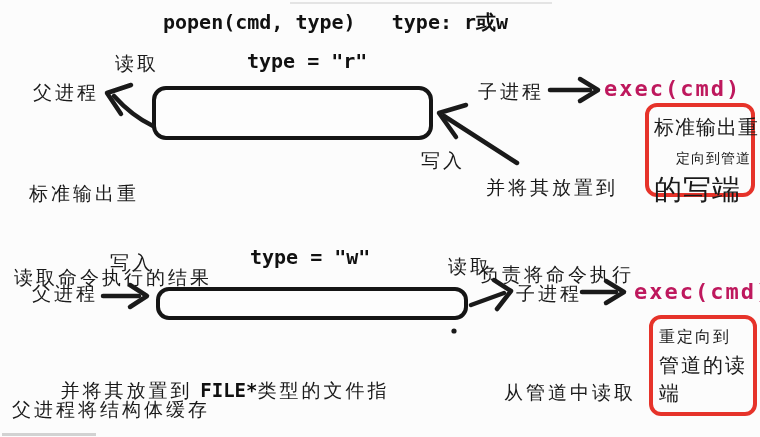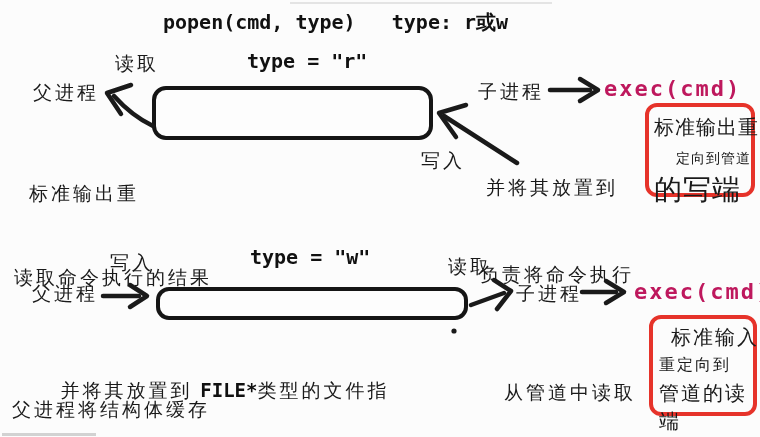--- a/index.html
+++ b/index.html
@@ -99,21 +99,20 @@
     
   </div>
 
   <div class="abs hw note" style="left:504px;top:320px;line-height:29px;">
     <div class="line">从管道中读取</div>
     
     
   </div>
 
   <div class="red-box" style="left:649px;top:315px;width:108px;height:101px;padding:4px 0 0 6px;">
-    <div class="line hw" style="line-height:28px;letter-spacing:2px;font-size:20px;padding-left:12px;">标准输入</div>
     <div class="line hw" style="line-height:28px;letter-spacing:2px;font-size:16px;">重定向到</div>
     <div class="line hw" style="line-height:28px;letter-spacing:2px;font-size:20px;">管道的读</div>
     <div class="line hw" style="line-height:28px;letter-spacing:2px;font-size:20px;">端</div>
   </div>
 
   <svg class="overlay" width="760" height="437" viewBox="0 0 760 437">
 
     <g>
       <path class="stroke" d="M153,126 Q132,116 114,96"></path>
       <path class="stroke" d="M131,85 L107,93 L121,114"></path>

